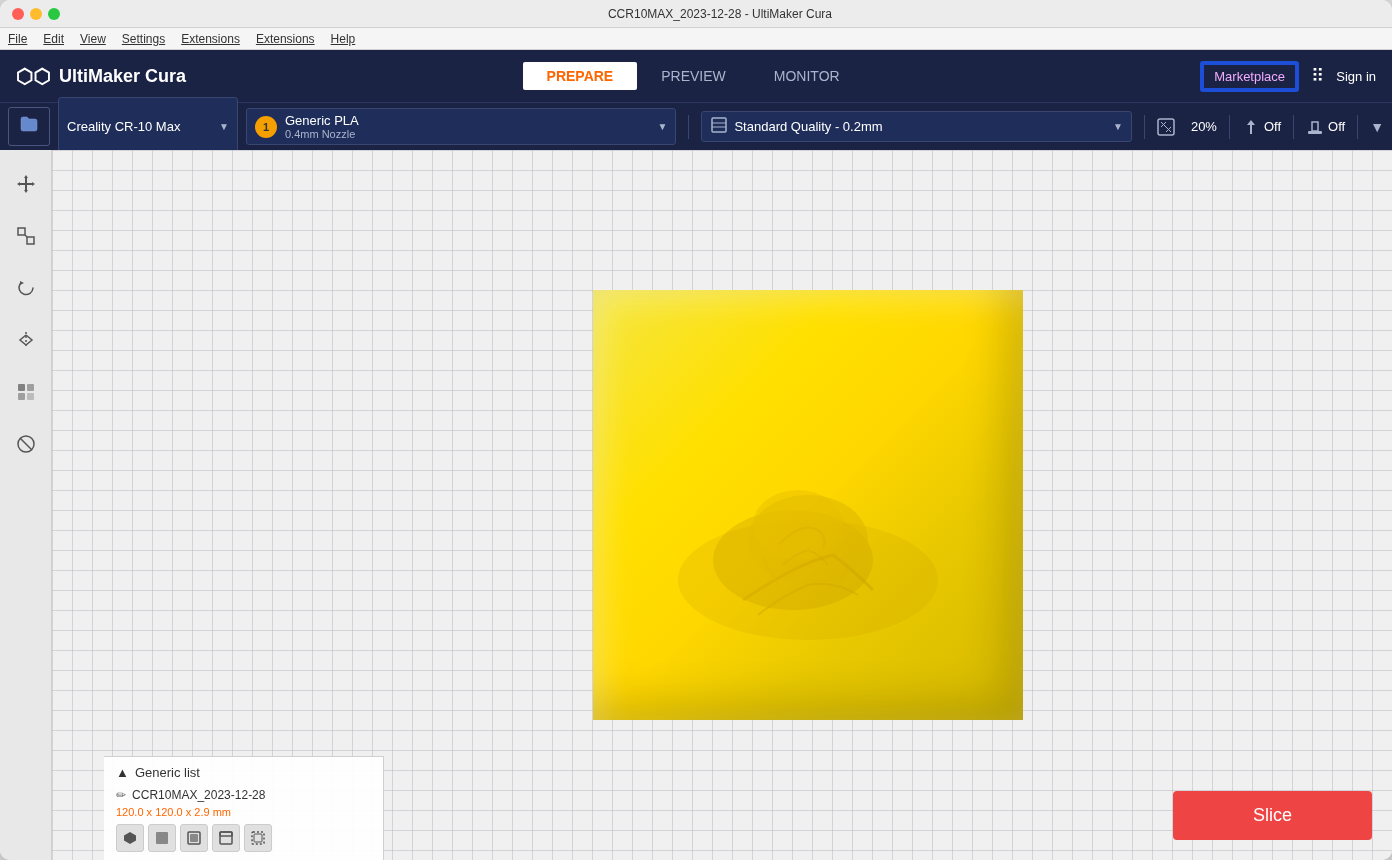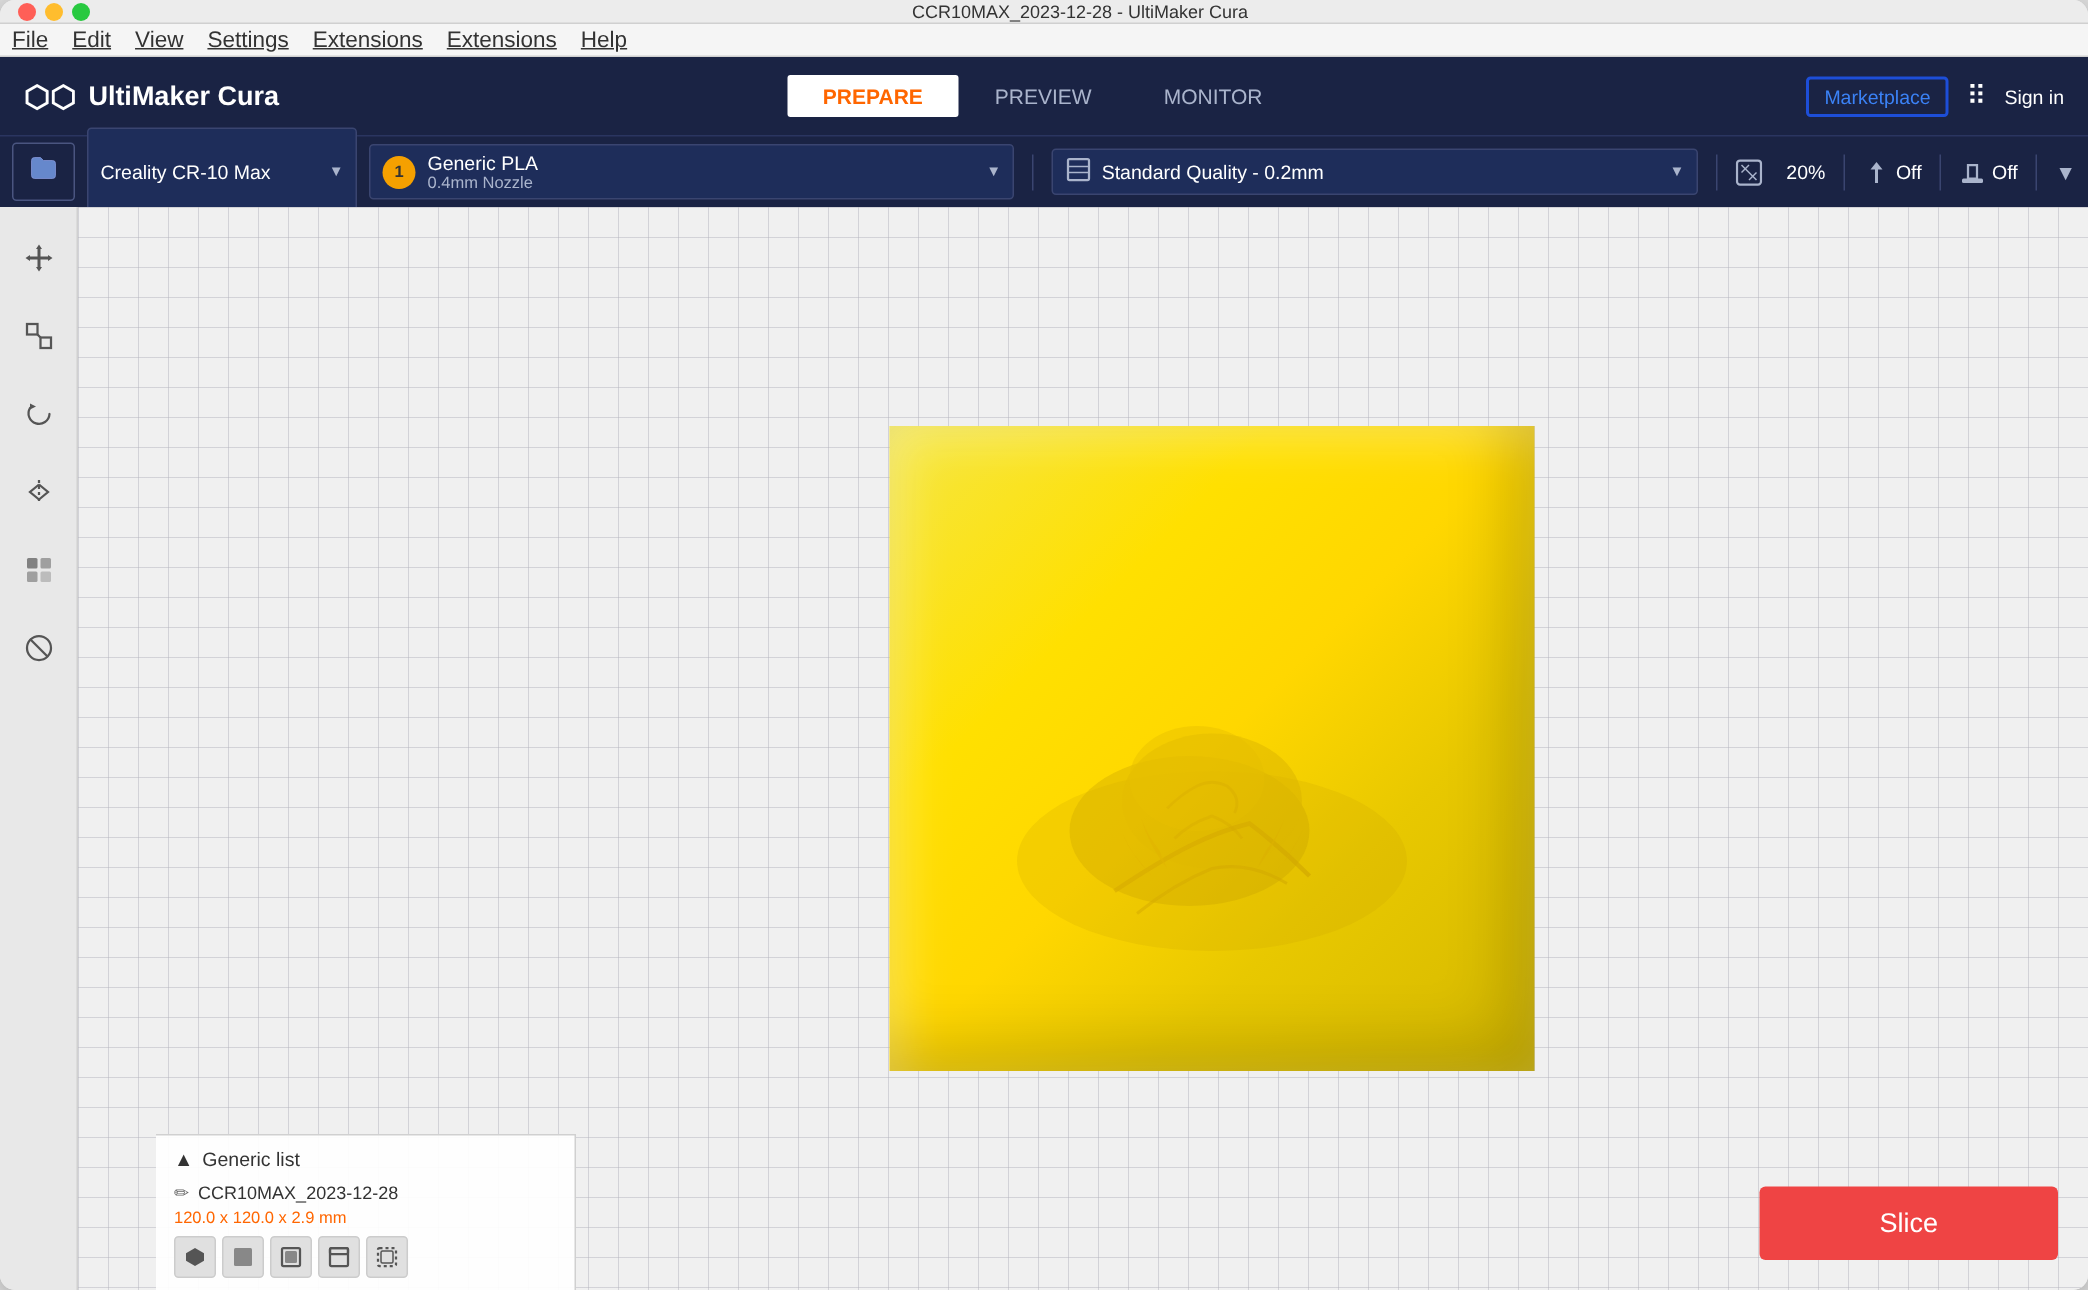--- a/index.html
+++ b/index.html
@@ -1,41 +1,41 @@
 <!DOCTYPE html>
 <html><head>
   <meta charset="utf-8">
   <style>
     * { box-sizing: border-box; margin: 0; padding: 0; }
     body { font-family: -apple-system, BlinkMacSystemFont, 'Segoe UI', sans-serif; background: #e0e0e0; width: 1392px; height: 860px; overflow: hidden; }
 
     .window { width: 1392px; height: 860px; background: #f0f0f0; border-radius: 10px; overflow: hidden; box-shadow: 0 4px 20px rgba(0,0,0,0.3); display: flex; flex-direction: column; }
 
     
-    .title-bar { background: #ececec; height: 16px; display: flex; align-items: center; padding: 0 12px; border-bottom: 1px solid #d0d0d0; flex-shrink: 0; }
+    .title-bar { background: #ececec; height: 28px; display: flex; align-items: center; padding: 0 12px; border-bottom: 1px solid #d0d0d0; flex-shrink: 0; }
     .traffic-lights { display: flex; gap: 6px; align-items: center; }
     .traffic-light { width: 12px; height: 12px; border-radius: 50%; }
     .tl-red { background: #ff5f57; }
     .tl-yellow { background: #ffbd2e; }
     .tl-green { background: #28c940; }
     .window-title { flex: 1; text-align: center; font-size: 12px; color: #333; font-weight: 500; }
 
     
     .menu-bar { background: #f5f5f5; height: 22px; display: flex; align-items: center; padding: 0 8px; gap: 16px; border-bottom: 1px solid #d0d0d0; flex-shrink: 0; }
-    .menu-item { font-size: 15px; color: #333; cursor: pointer; text-decoration: underline; }
+    .menu-item { font-size: 12px; color: #333; cursor: pointer; text-decoration: underline; }
 
     
     .app-header { background: #1a2344; height: 52px; display: flex; align-items: center; padding: 0 16px; flex-shrink: 0; }
     .logo { display: flex; align-items: center; gap: 8px; color: white; font-size: 18px; font-weight: bold; }
     .logo-icon { color: white; font-size: 20px; }
     .header-tabs { display: flex; align-items: flex-end; gap: 0; margin: 2px auto; }
     .header-tab { padding: 6px 24px; font-size: 14px; color: #aab4cc; cursor: pointer; border: none; background: transparent; }
     .header-tab.active { background: white; color: #ff6600; font-weight: 600; border-radius: 2px; }
     .header-right { display: flex; align-items: center; gap: 12px; }
-    .marketplace-btn { border: 2px solid #1d4ed8; color: #3b82f6; background: transparent; padding: 4px 10px; font-size: 13px; border-radius: 3px; cursor: pointer; text-align: center; }
+    .marketplace-btn { border: 4px solid #1d4ed8; color: #f0abfc; background: transparent; padding: 4px 10px; font-size: 13px; border-radius: 3px; cursor: pointer; text-align: center; }
     .grid-icon { color: white; font-size: 18px; cursor: pointer; }
     .sign-in-btn { color: white; font-size: 13px; cursor: pointer; }
 
     
     .toolbar { background: #1a2344; height: 48px; display: flex; align-items: center; padding: 0 8px; gap: 8px; border-top: 1px solid #2a3560; flex-shrink: 0; }
     .folder-btn { background: transparent; border: 1px solid #4a5580; padding: 6px 10px; border-radius: 3px; color: white; cursor: pointer; font-size: 18px; }
     .printer-select { background: #1e2d5a; border: 1px solid #3a4570; color: white; padding: 21px 8px; border-radius: 3px; font-size: 13px; min-width: 180px; cursor: pointer; display: flex; align-items: center; justify-content: space-between; }
     .material-select { background: #1e2d5a; border: 1px solid #3a4570; color: white; padding: 4px 8px; border-radius: 3px; font-size: 13px; flex: 1; cursor: pointer; display: flex; align-items: center; gap: 8px; }
     .material-badge { width: 22px; height: 22px; background: #f5a000; border-radius: 50%; display: flex; align-items: center; justify-content: center; font-size: 11px; color: #333; font-weight: bold; flex-shrink: 0; }
     .quality-select { background: #1e2d5a; border: 1px solid #3a4570; color: white; padding: 4px 8px; border-radius: 3px; font-size: 13px; flex: 1; cursor: pointer; display: flex; align-items: center; gap: 6px; }

